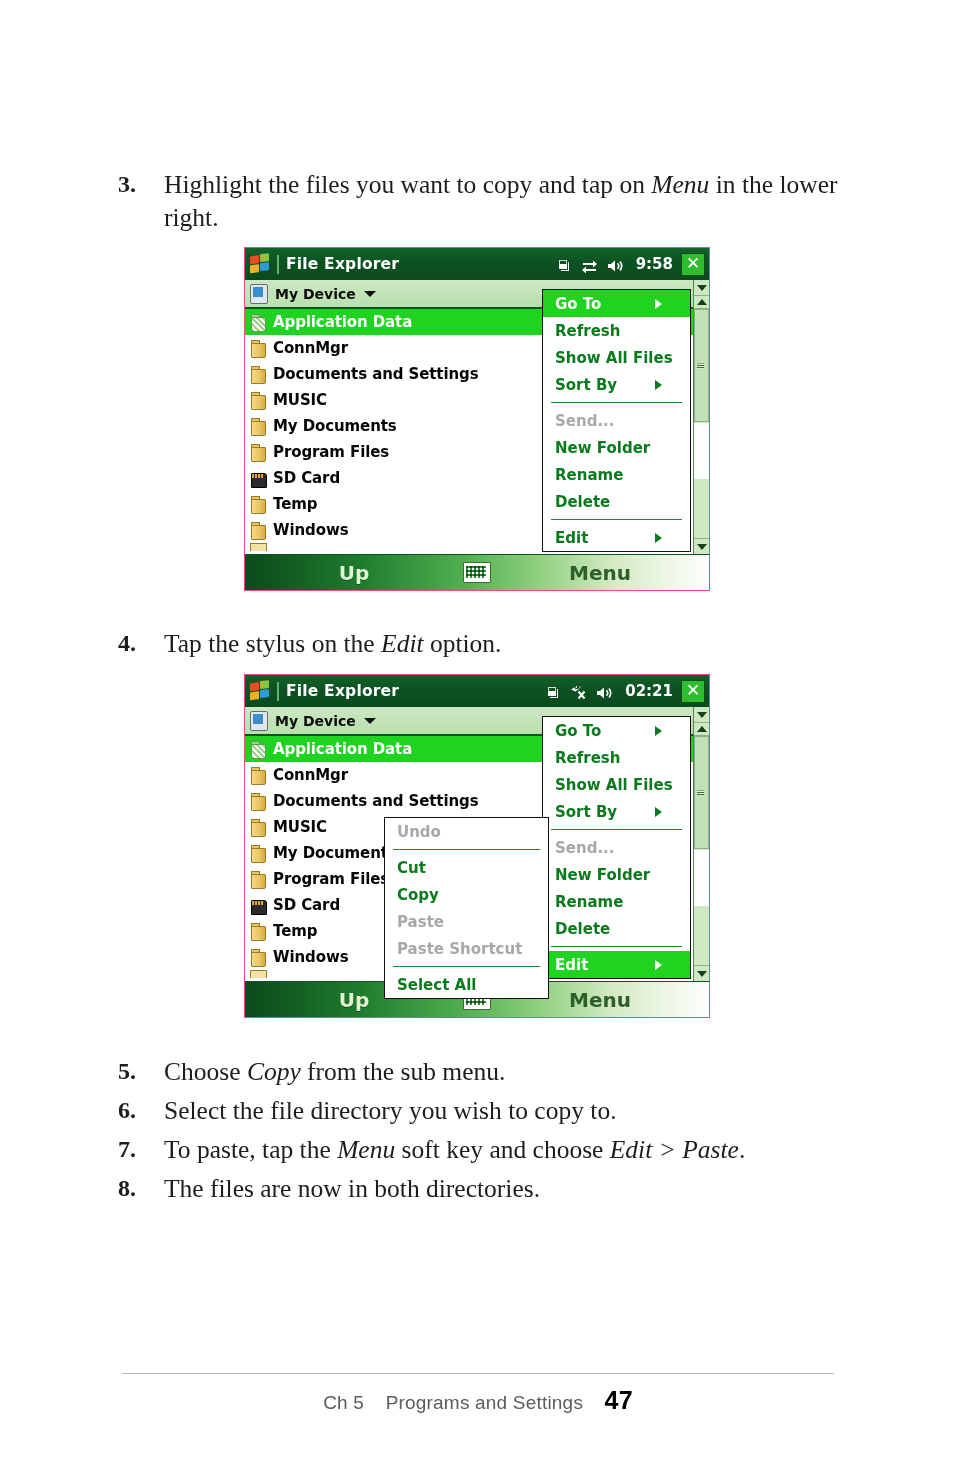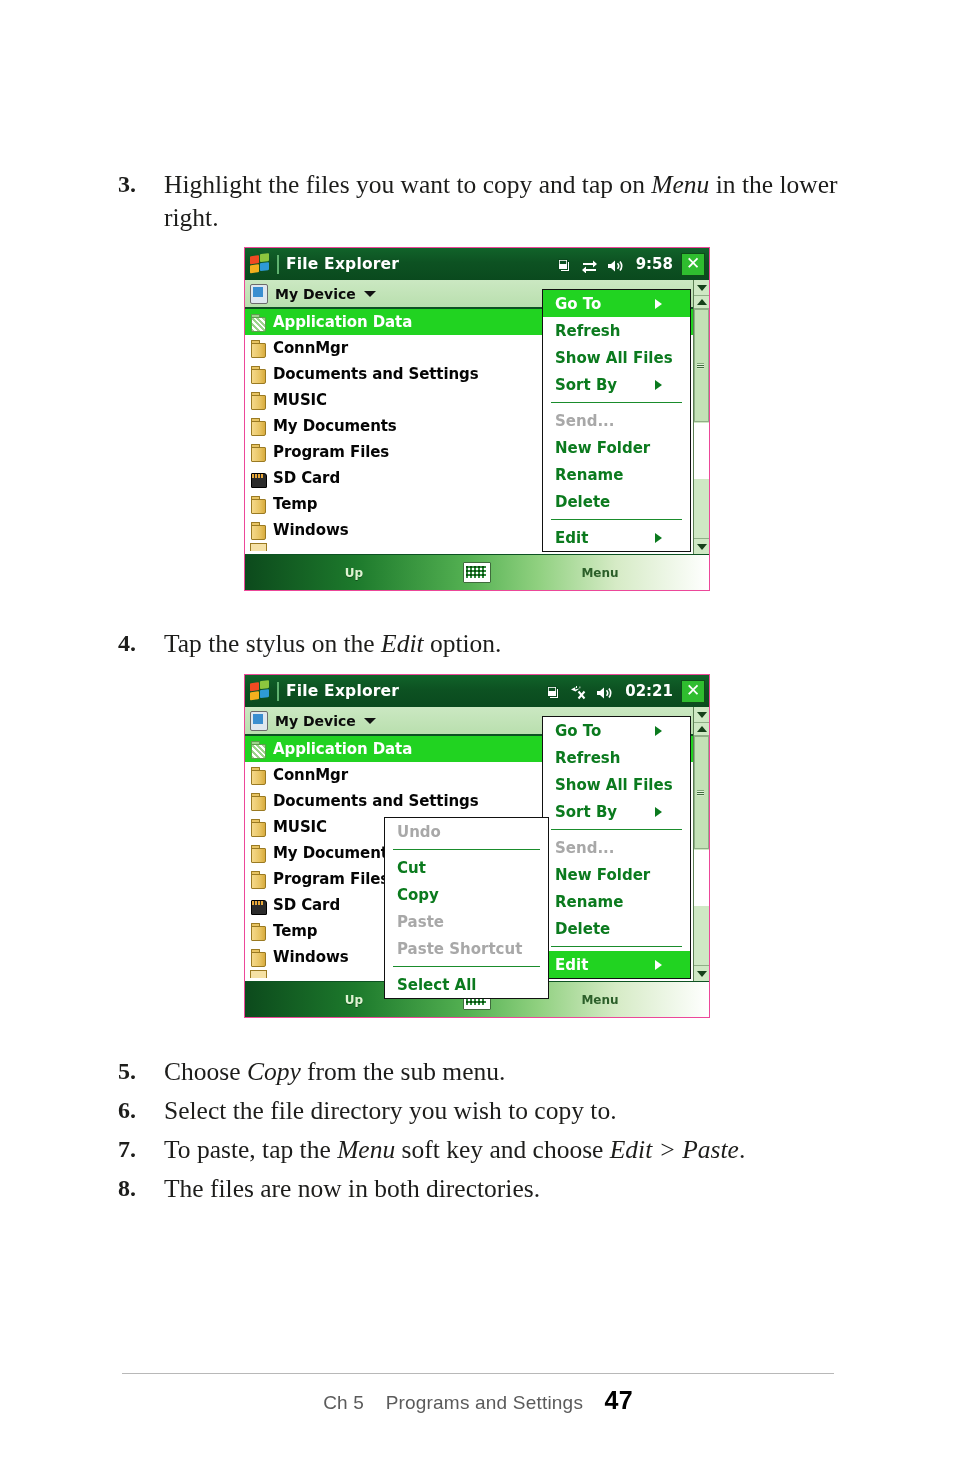--- a/index.html
+++ b/index.html
@@ -337,21 +337,21 @@
     height: 36px;
     background: linear-gradient(to right, #0c4a1c 0%, #1d7a2c 24%, #54b152 48%, #8fd07f 63%, #d6ebc6 80%, #ffffff 100%);
     display: flex;
     align-items: center;
     border-top: 1px solid #0d5222;
     box-sizing: border-box;
   }
   .softbar .sk {
     flex: 1 1 0;
     text-align: center;
-    font-size: 12px;
+    font-size: 20px;
     font-weight: bold;
     color: #dff3d2;
     text-shadow: 0 1px 0 rgba(0,0,0,.35);
   }
   .softbar .sk.right {
     color: #2c5f2a;
     text-shadow: none;
   }
   .softbar .kbd {
     flex: 0 0 26px;

